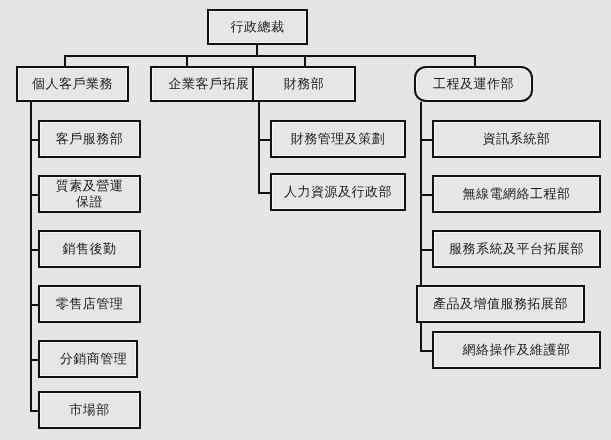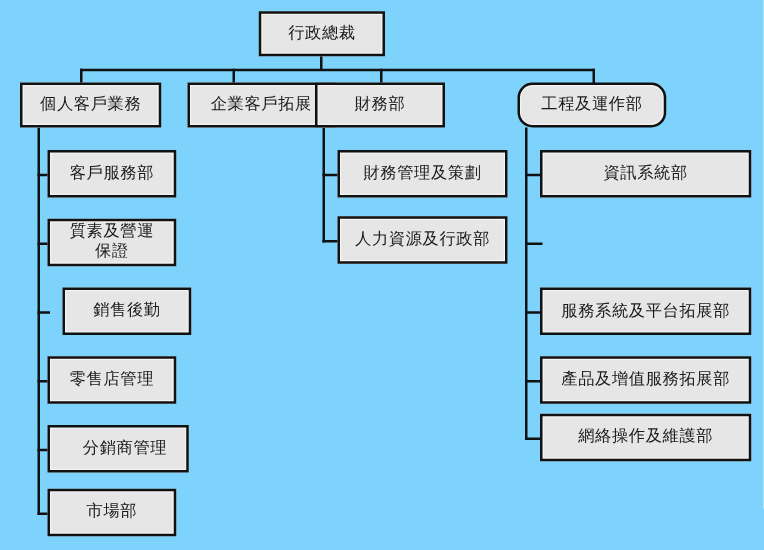--- a/index.html
+++ b/index.html
@@ -7,21 +7,21 @@
     padding: 0;
     background: #ffffff;
   }
   body {
     font-family: "DejaVu Sans", "Liberation Sans", sans-serif;
   }
   #chart-root {
     position: relative;
     width: 611px;
     height: 440px;
-    background: #7dd3fc;
+    background: #e5e5e5;
     overflow: hidden;
   }
   .node {
     position: absolute;
     box-sizing: border-box;
     background: #e6e6e6;
     border: 1px solid #000000;
     box-shadow: inset 0 0 0 1px #f4f4f4;
     display: flex;
     align-items: center;
@@ -87,31 +87,31 @@
   <div class="node thick" style="left:38px; top:120px; width:103px; height:38px;">
     <span class="node-label">客戶服務部</span>
   </div>
 
   <div class="connector h" style="left:30px; top:194px; width:10px;"></div>
   <div class="node thick" style="left:38px; top:175px; width:103px; height:38px;">
     <span class="node-label"><span>質素及營運</span><br><span>保證</span></span>
   </div>
 
   <div class="connector h" style="left:30px; top:249px; width:10px;"></div>
-  <div class="node thick" style="left:38px; top:230px; width:103px; height:38px;margin-left:12px;">
+  <div class="node thick" style="left:38px; top:230px; width:103px; height:38px;">
     <span class="node-label">銷售後勤</span>
   </div>
 
   <div class="connector h" style="left:30px; top:304px; width:10px;"></div>
   <div class="node thick" style="left:38px; top:285px; width:103px; height:38px;">
     <span class="node-label">零售店管理</span>
   </div>
 
   <div class="connector h" style="left:30px; top:359px; width:10px;"></div>
-  <div class="node thick" style="left:38px; top:340px; width:113px; height:38px;padding-left:14px;">
+  <div class="node thick" style="left:38px; top:340px; width:100px; height:38px;padding-left:14px;">
     <span class="node-label">分銷商管理</span>
   </div>
 
   <div class="connector h" style="left:30px; top:410px; width:10px;"></div>
   <div class="node thick" style="left:38px; top:391px; width:103px; height:38px;">
     <span class="node-label">市場部</span>
   </div>
 
   <div class="connector v" style="left:258px; top:102px; height:92px;"></div>
 
@@ -126,28 +126,31 @@
   </div>
 
   <div class="connector v" style="left:420px; top:102px; height:250px;"></div>
 
   <div class="connector h" style="left:420px; top:139px; width:14px;"></div>
   <div class="node thick" style="left:432px; top:120px; width:169px; height:38px;">
     <span class="node-label">資訊系統部</span>
   </div>
 
   <div class="connector h" style="left:420px; top:194px; width:14px;"></div>
+  <div class="node thick" style="left:432px; top:175px; width:169px; height:38px;">
+    <span class="node-label">無線電網絡工程部</span>
+  </div>
 
   <div class="connector h" style="left:420px; top:249px; width:14px;"></div>
   <div class="node thick" style="left:432px; top:230px; width:169px; height:38px;font-family:Liberation Serif, serif;">
     <span class="node-label">服務系統及平台拓展部</span>
   </div>
 
   <div class="connector h" style="left:420px; top:304px; width:14px;"></div>
-  <div class="node thick" style="left:432px; top:285px; width:169px; height:38px;">
+  <div class="node thick" style="left:416px; top:285px; width:169px; height:38px;">
     <span class="node-label">產品及增值服務拓展部</span>
   </div>
 
   <div class="connector h" style="left:420px; top:350px; width:14px;"></div>
   <div class="node thick" style="left:432px; top:331px; width:169px; height:38px;">
     <span class="node-label">網絡操作及維護部</span>
   </div>
 
 </div>
 

